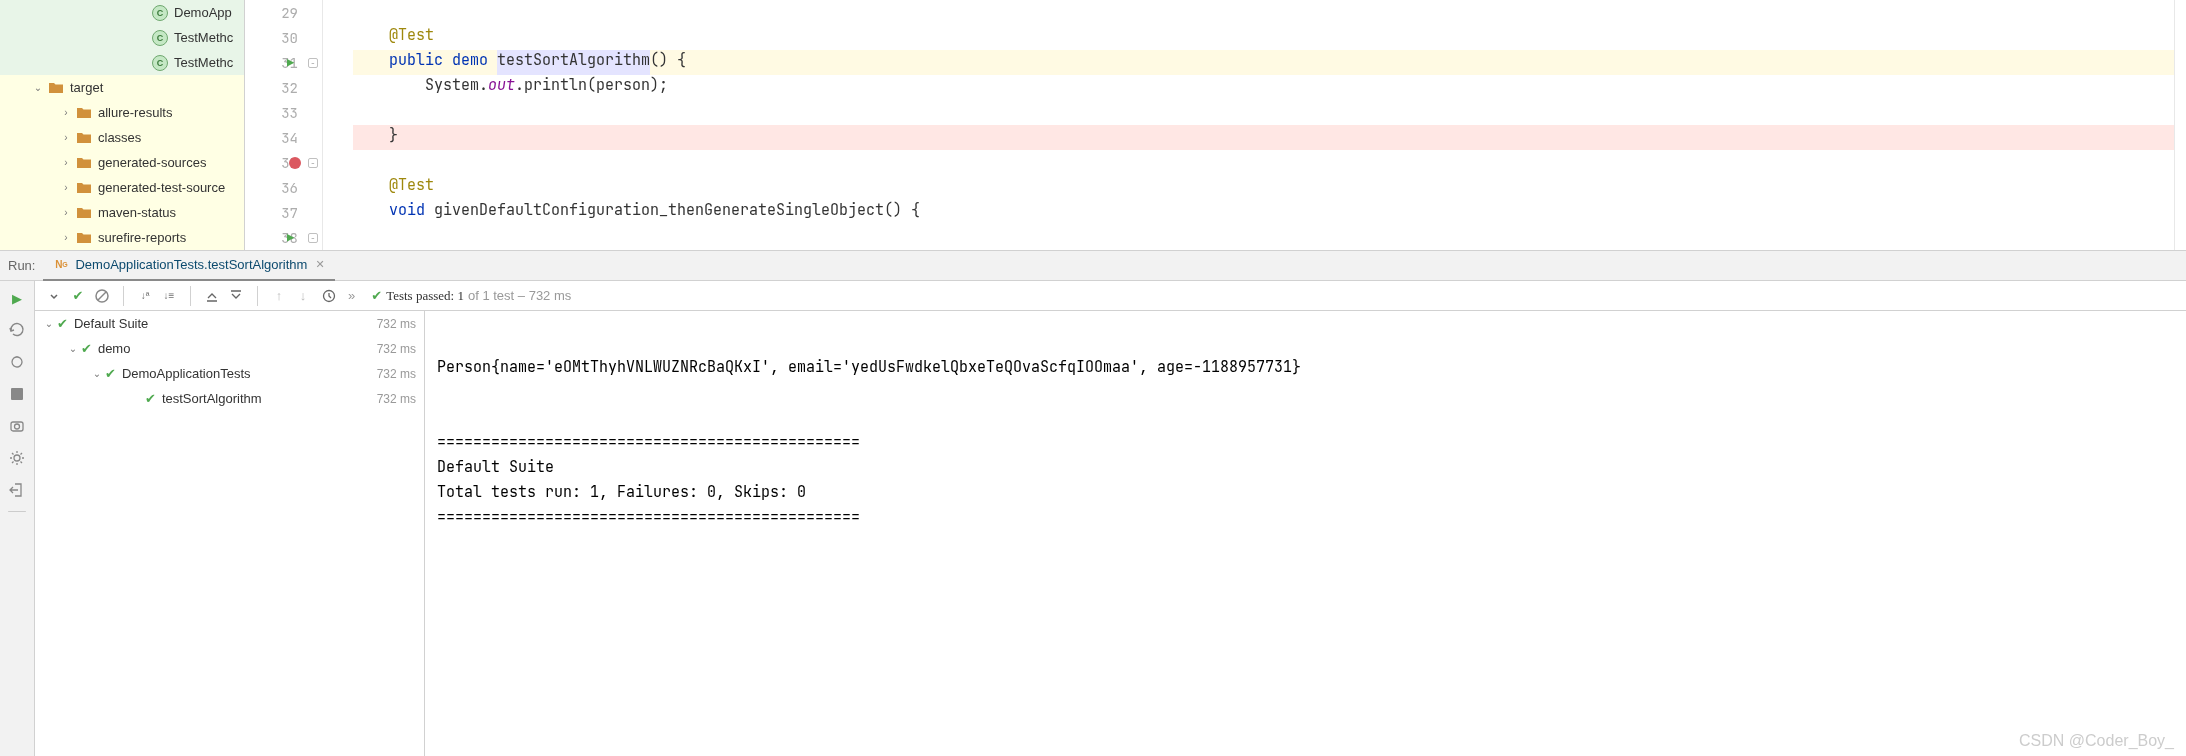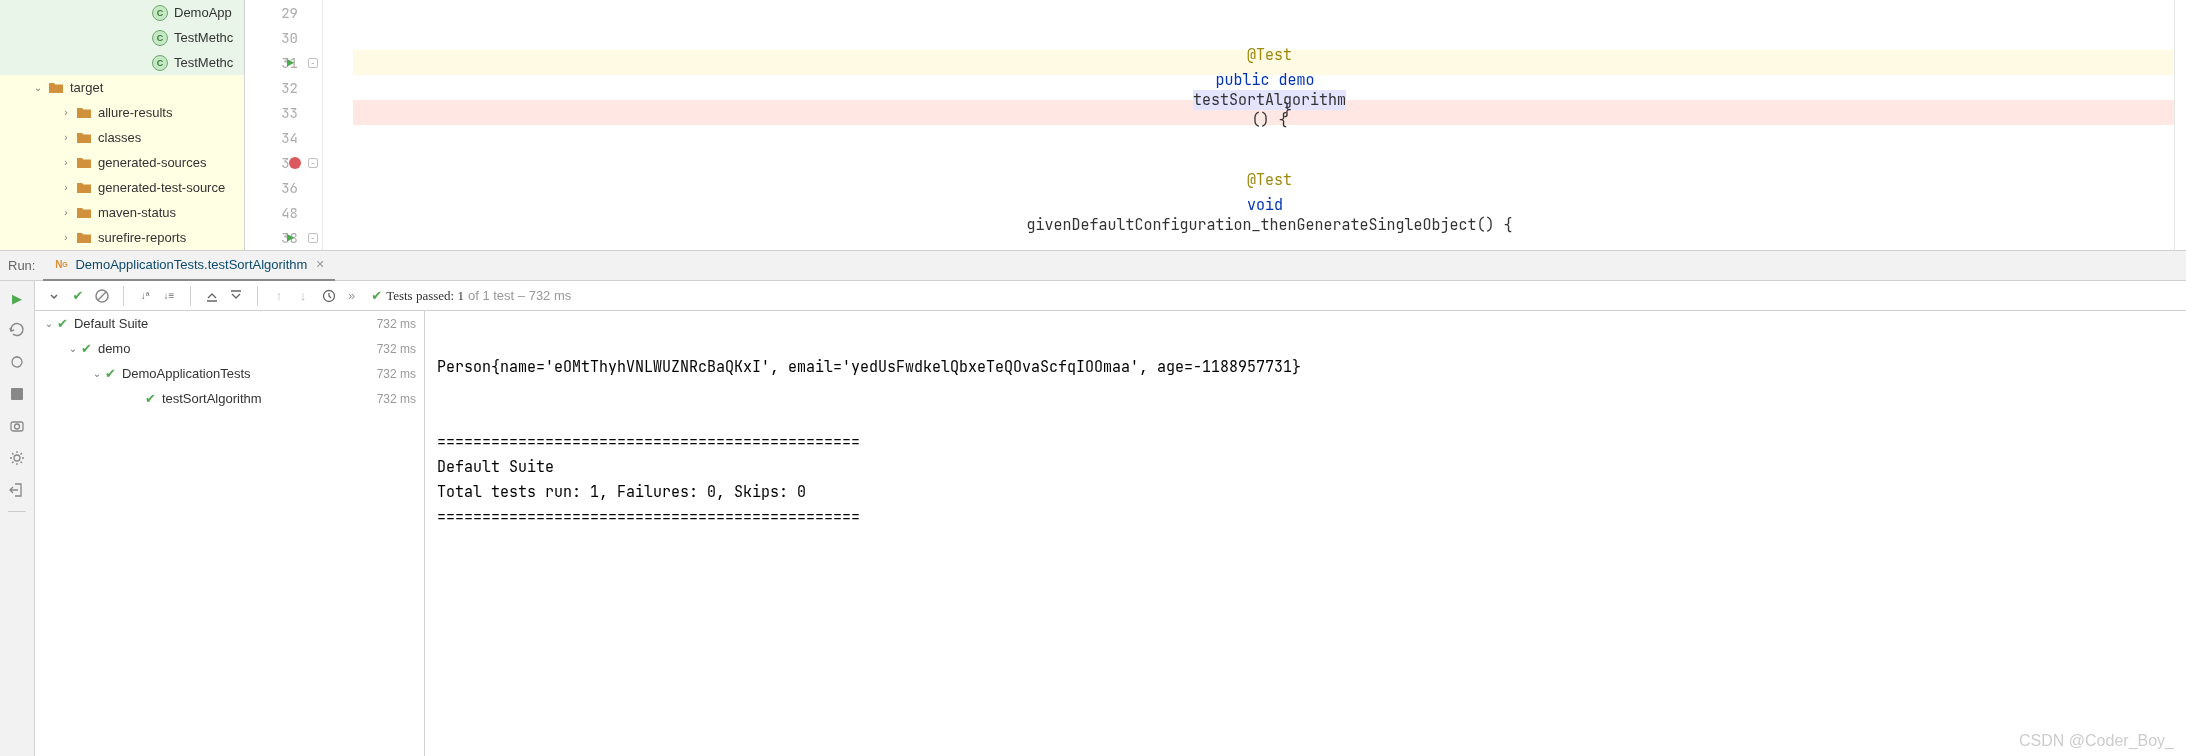--- a/index.html
+++ b/index.html
@@ -14,21 +14,21 @@
 .class-icon { width: 16px; height: 16px; border-radius: 50%; background: #c5e8c5; border: 1px solid #6fa86f; display: inline-flex; align-items: center; justify-content: center; font-size: 9px; font-weight: bold; color: #3a7a3a; margin: 0 6px 0 2px; }
 .tree-label { color: #333; text-align: right; }
 .gutter-border { width: 1px; background: #d1d1d1; }
 .editor-section { flex: 1; display: flex; background: #fff; position: relative; }
 .gutter { width: 78px; background: #fff; border-right: 1px solid #e8e8e8; flex-shrink: 0; }
 .gutter-row { height: 25px; display: flex; align-items: center; justify-content: flex-end; padding-right: 24px; color: #adadad; font-family: "JetBrains Mono", Menlo, Consolas, monospace; font-size: 14px; position: relative; }
 .gutter-run { position: absolute; left: 42px; top: 50%; transform: translateY(-50%); color: #4fa94f; font-size: 12px; }
 .gutter-bp { position: absolute; left: 44px; top: 50%; transform: translateY(-50%); width: 12px; height: 12px; border-radius: 50%; background: #db5860; }
 .gutter-fold { position: absolute; right: 4px; top: 50%; transform: translateY(-50%); width: 10px; height: 10px; border: 1px solid #c0c0c0; border-radius: 2px; font-size: 8px; display: flex; align-items: center; justify-content: center; color: #999; background: #fff; }
 .code-area { flex: 1; font-family: "JetBrains Mono", Menlo, Consolas, monospace; font-size: 15px; padding-left: 30px; }
-.code-line { height: 25px; display: flex; align-items: center; white-space: pre; flex-direction: column; }
+.code-line { height: 25px; display: flex; white-space: pre; }
 .hl-yellow { background: #fffae3; width: 100%; }
 .hl-red { background: #ffe7e4; width: 100%; }
 .kw { color: #0033b3; }
 .ann { color: #9e880d; }
 .field-italic { color: #871094; font-style: italic; }
 .sel { background: #e4e4ff; }
 .right-margin { position: absolute; right: 0; top: 0; bottom: 0; width: 12px; border-left: 1px solid #e8e8e8; background: #fff; }
 .run-header { height: 30px; background: #f2f2f2; border-bottom: 1px solid #d1d1d1; display: flex; align-items: center; padding-left: 8px; }
 .run-header-label { color: #666; margin-right: 8px; }
 .run-tab { display: flex; align-items: center; height: 30px; padding: 0 10px; border-bottom: 2px solid #8a8a8a; }
@@ -145,27 +145,28 @@
     <div class="editor-section">
       <div class="gutter" id="gutter">
           <div class="gutter-row">29</div>
           <div class="gutter-row">30</div>
           <div class="gutter-row">31<span class="gutter-run">▶</span><span class="gutter-fold">−</span></div>
           <div class="gutter-row">32</div>
           <div class="gutter-row">33</div>
           <div class="gutter-row">34</div>
           <div class="gutter-row">35<span class="gutter-bp"></span><span class="gutter-fold">−</span></div>
           <div class="gutter-row">36</div>
-          <div class="gutter-row">48</div>
+          <div class="gutter-row">37</div>
           <div class="gutter-row">38<span class="gutter-run">▶</span><span class="gutter-fold">−</span></div>
         </div>
       <div class="code-area" id="code">
           <div class="code-line"></div>
           <div class="code-line"><span>    </span><span class="ann">@Test</span></div>
           <div class="code-line hl-yellow"><span>    </span><span class="kw">public demo </span><span class="sel">testSortAlgorithm</span><span>() {</span></div>
+          <div class="code-line"><span>        System.</span><span class="field-italic">out</span><span>.println(person);</span></div>
           <div class="code-line"></div>
           <div class="code-line hl-red"><span>    }</span></div>
           <div class="code-line"></div>
           <div class="code-line"><span>    </span><span class="ann">@Test</span></div>
           <div class="code-line"><span>    </span><span class="kw">void </span><span>givenDefaultConfiguration_thenGenerateSingleObject() {</span></div>
         </div>
       <div class="right-margin"></div>
     </div>
   </div>
 

